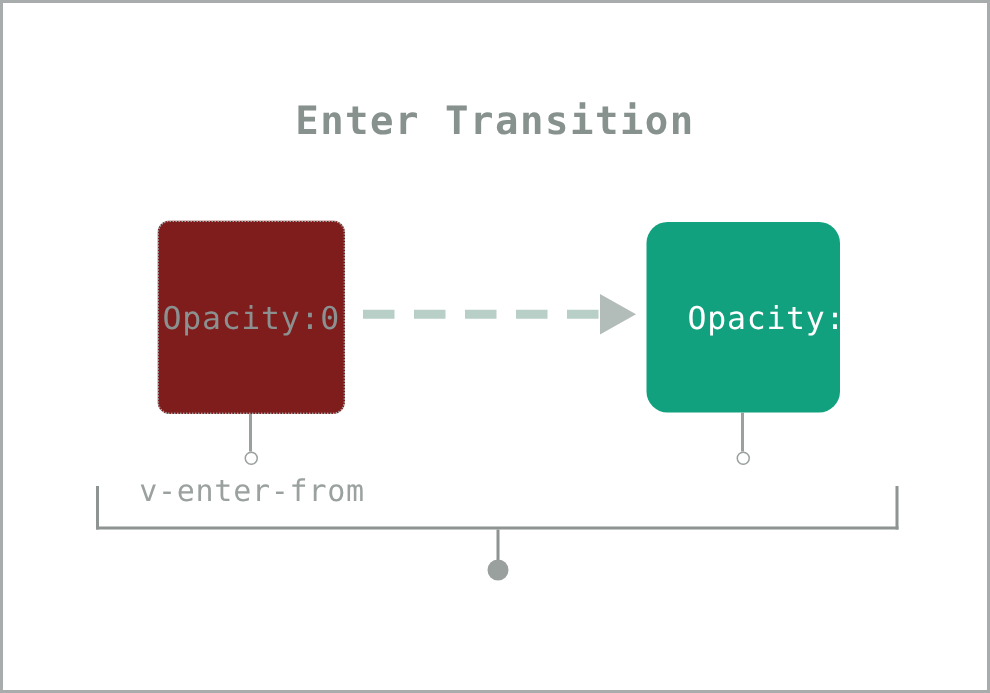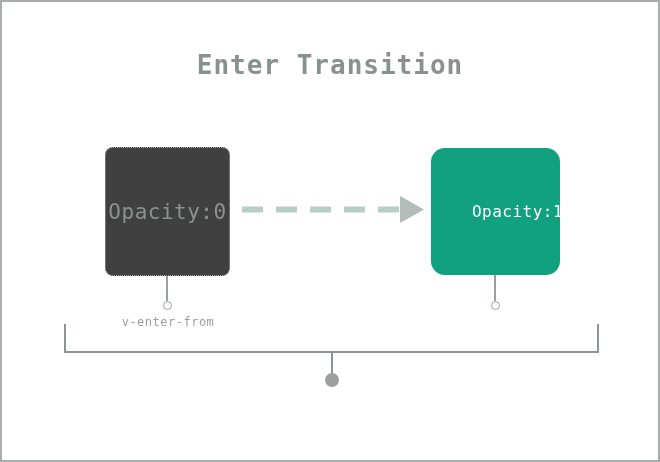--- a/index.html
+++ b/index.html
@@ -8,38 +8,38 @@
     width: 660px;
     height: 462px;
     background: #fff;
     overflow: hidden;
     font-family: "DejaVu Sans Mono", "Liberation Mono", monospace;
     box-sizing: border-box;
     border: 2px solid var(--frame-gray, #a8acac);
   }
   .title {
     position: absolute;
-    top: 48px;
+    top: 64px;
     left: 0;
     width: 100%;
     text-align: center;
     font-size: 26px;
     font-weight: bold;
     letter-spacing: 1px;
     color: var(--title-gray, #87918e);
   }
   .from-box {
     position: absolute;
     left: 103px;
     top: 145px;
     width: 125px;
     height: 129px;
     border: 1px dotted var(--dotted-gray, #a2a7a5);
     border-radius: 8px;
-    background: #404040;
+    background: #7f1d1d;
     display: flex;
     align-items: center;
     justify-content: center;
     box-sizing: border-box;
   }
   .from-box .box-label {
     color: var(--text-gray, #8b9190);
     font-size: 21px;
     letter-spacing: 0.5px;
   }
@@ -50,21 +50,21 @@
     width: 129px;
     height: 127px;
     background: var(--teal, #12a17e);
     border-radius: 14px;
     display: flex;
     align-items: center;
     justify-content: center;
   }
   .to-box .box-label {
     color: #ffffff;
-    font-size: 16px;
+    font-size: 21px;
     letter-spacing: 0.5px;
     margin-left: 44px;
   }
   .arrow-svg {
     position: absolute;
     left: 236px;
     top: 193px;
     width: 190px;
     height: 29px;
   }
@@ -81,21 +81,21 @@
     height: 9px;
     border: 1.5px solid var(--line-gray, #9aa09e);
     border-radius: 50%;
     background: #fff;
     box-sizing: border-box;
   }
   .drop-circle.from { left: 161px; top: 299px; }
   .drop-circle.to   { left: 489px; top: 299px; }
   .hook-label {
     position: absolute;
-    font-size: 12px;
+    font-size: 20px;
     letter-spacing: 0.5px;
     color: var(--label-gray, #9aa19e);
     white-space: nowrap;
     transform: translateX(-50%);
   }
   .hook-label.from   { left: 166px; top: 313px; }
   .hook-label.to     { left: 494px; top: 313px; }
   .hook-label.active { left: 330px; top: 390px; }
   .bracket {
     position: absolute;

